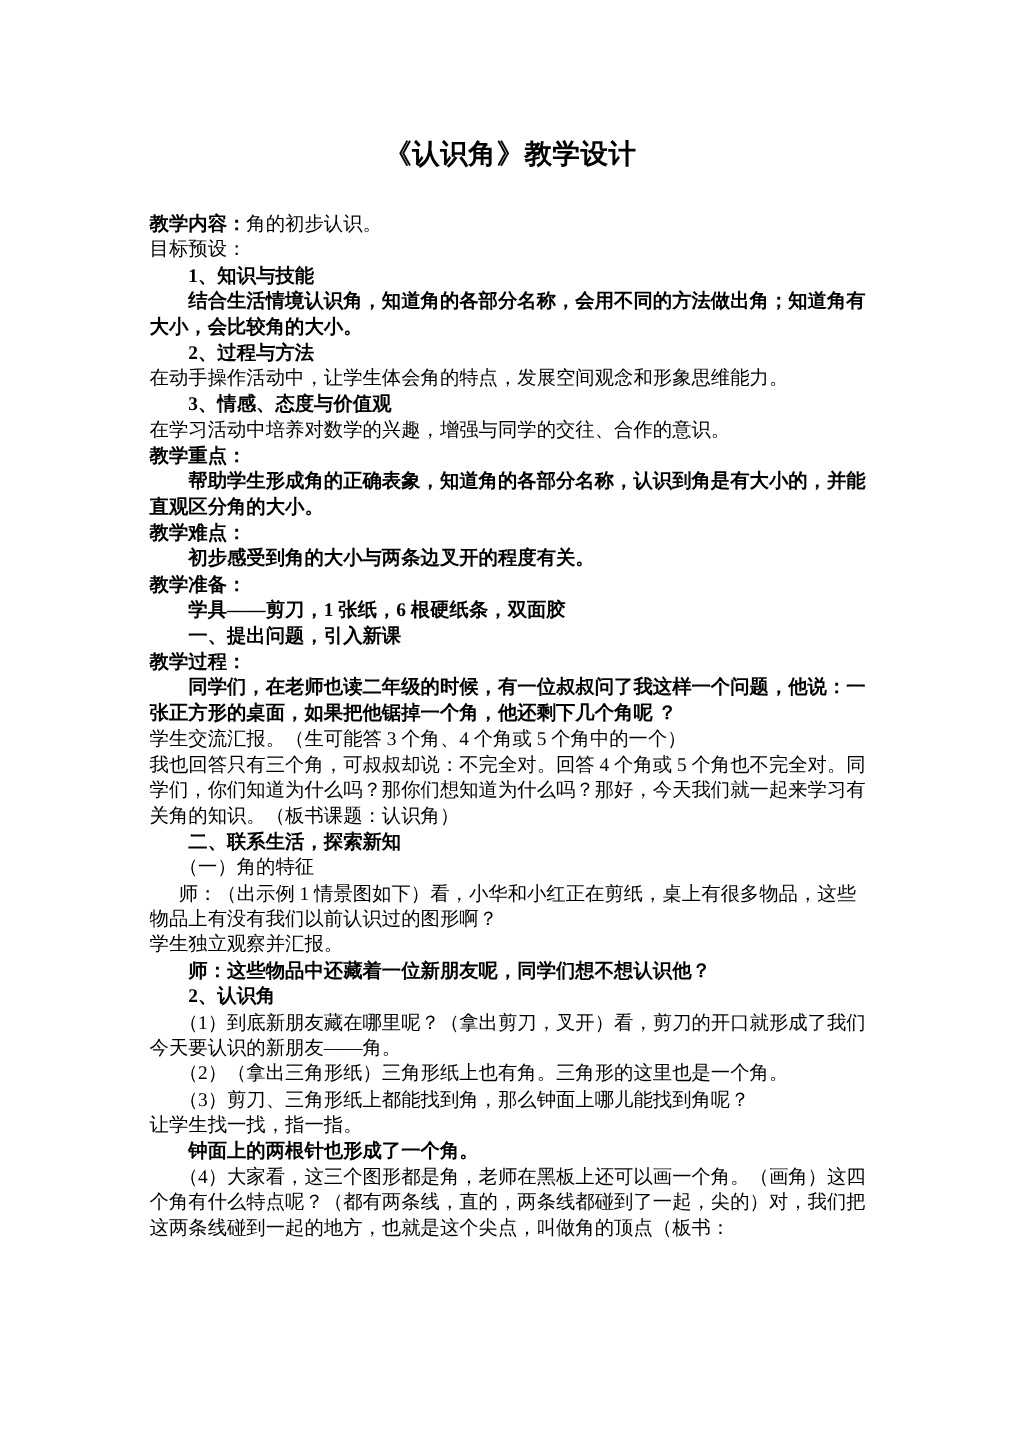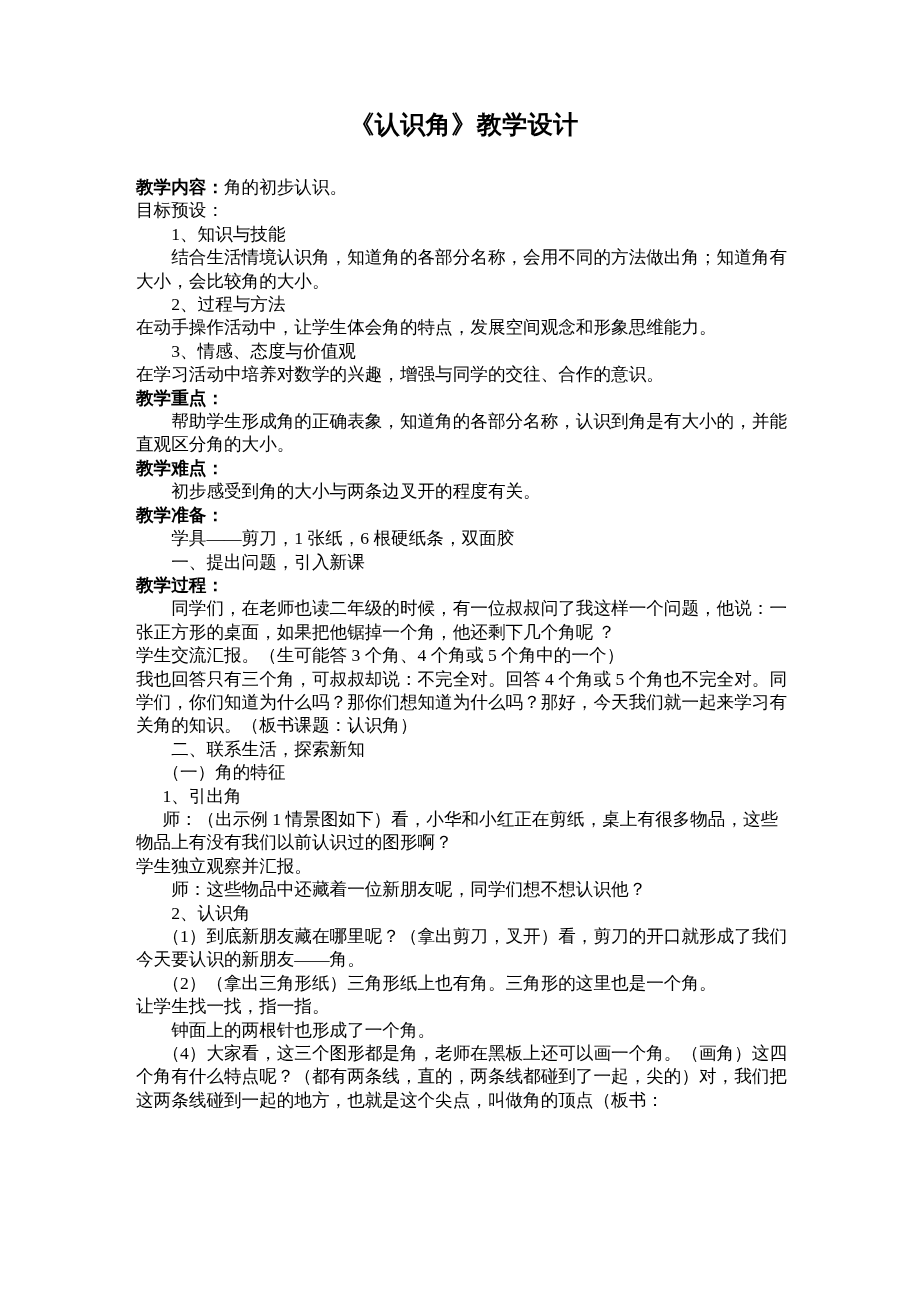--- a/index.html
+++ b/index.html
@@ -20,21 +20,21 @@
     width: 920px;
     height: 1302px;
     background: #ffffff;
     box-sizing: border-box;
     padding: 0;
     overflow: hidden;
   }
   .content {
     position: absolute;
     left: 136px;
-    top: 0;
+    top: 16px;
     width: 656px;
   }
   .doc-title {
     text-align: center;
     font-weight: bold;
     font-size: 25px;
     line-height: 30px;
     margin: 0;
     padding-top: 110px;
     letter-spacing: 0.5px;
@@ -47,21 +47,21 @@
     margin: 0;
     padding: 0;
     font-size: 17.6px;
     line-height: 23.4px;
     text-align: left;
     white-space: pre-wrap;
     word-break: break-all;
   }
   
   p.ind0  { text-indent: 0; }
-  p.ind2  { text-indent: 2em; }
+  p.ind2  { text-indent: 2em; font-weight: bold; }
   p.ind15 { text-indent: 1.5em; }
 
   
   .label {
     font-weight: bold;
   }
 </style>
 </head>
 <body>
 
@@ -97,27 +97,27 @@
       <p class="line ind2">一、提出问题，引入新课</p>
 
       <p class="line ind0 label">教学过程：</p>
       <p class="line ind2">同学们，在老师也读二年级的时候，有一位叔叔问了我这样一个问题，他说：一张正方形的桌面，如果把他锯掉一个角，他还剩下几个角呢 ？</p>
       <p class="line ind0">学生交流汇报。（生可能答 3 个角、4 个角或 5 个角中的一个）</p>
       <p class="line ind0">我也回答只有三个角，可叔叔却说：不完全对。回答 4 个角或 5 个角也不完全对。同学们，你们知道为什么吗？那你们想知道为什么吗？那好，今天我们就一起来学习有关角的知识。（板书课题：认识角）</p>
 
       <p class="line ind2">二、联系生活，探索新知</p>
       <p class="line ind15">（一）角的特征</p>
 
-      <p class="line ind15">1、引出角</p>
       <p class="line ind15">师：（出示例 1 情景图如下）看，小华和小红正在剪纸，桌上有很多物品，这些物品上有没有我们以前认识过的图形啊？</p>
       <p class="line ind0">学生独立观察并汇报。</p>
       <p class="line ind2">师：这些物品中还藏着一位新朋友呢，同学们想不想认识他？</p>
 
       <p class="line ind2">2、认识角</p>
       <p class="line ind15">（1）到底新朋友藏在哪里呢？（拿出剪刀，叉开）看，剪刀的开口就形成了我们今天要认识的新朋友——角。</p>
       <p class="line ind15">（2）（拿出三角形纸）三角形纸上也有角。三角形的这里也是一个角。</p>
+      <p class="line ind15">（3）剪刀、三角形纸上都能找到角，那么钟面上哪儿能找到角呢？</p>
       <p class="line ind0">让学生找一找，指一指。</p>
       <p class="line ind2">钟面上的两根针也形成了一个角。</p>
       <p class="line ind15">（4）大家看，这三个图形都是角，老师在黑板上还可以画一个角。（画角）这四个角有什么特点呢？（都有两条线，直的，两条线都碰到了一起，尖的）对，我们把这两条线碰到一起的地方，也就是这个尖点，叫做角的顶点（板书：</p>
 
     </div>
   </div>
 </div>
 
 </body></html>

